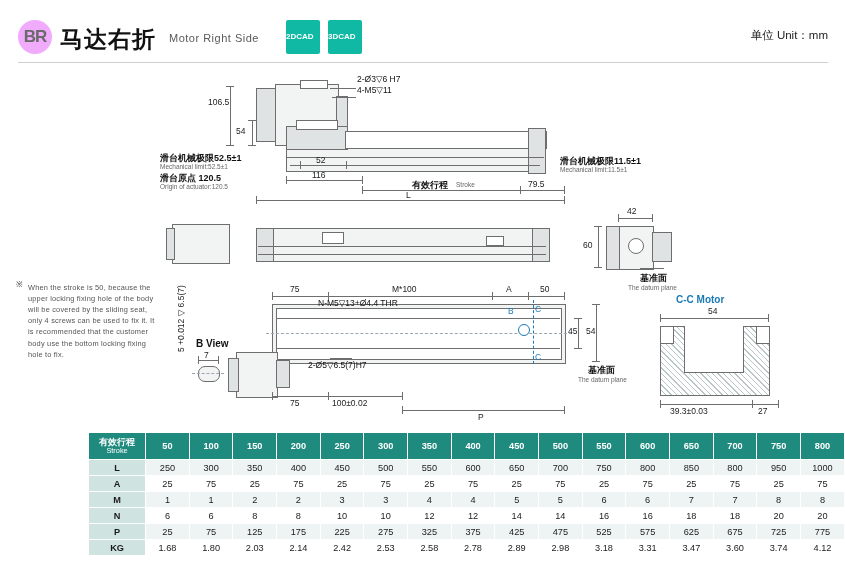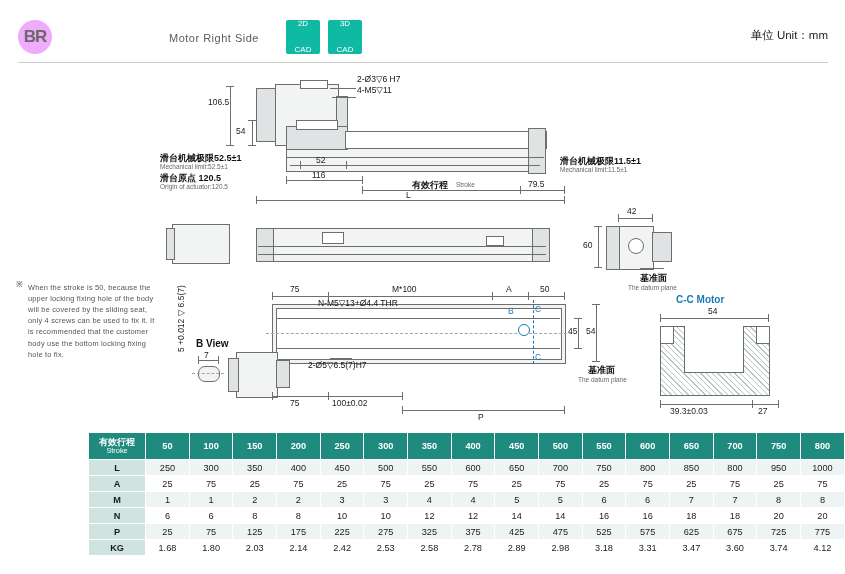--- a/index.html
+++ b/index.html
@@ -16,22 +16,22 @@
   .hdr{position:absolute;left:18px;top:18px;width:810px;height:44px;}
   .hdr-badge{
     position:absolute;left:0;top:2px;width:34px;height:34px;border-radius:50%;
     background:#f0abfc;color:#6a6a6a;font-size:17px;font-weight:bold;
     display:flex;align-items:center;justify-content:center;letter-spacing:-1px;
   }
   .hdr-cn{position:absolute;left:42px;top:6px;font-size:23px;font-weight:bold;color:#111;letter-spacing:1px;}
   .hdr-en{position:absolute;left:151px;top:14px;font-size:11px;color:#5a5a5a;letter-spacing:.5px;}
   .cad-btn{
     position:absolute;top:2px;width:34px;height:34px;background:#0fb9a4;border-radius:2px;
-    color:#fff;font-size:8px;font-weight:normal;text-align:center;line-height:1.05;
-    display:flex;flex-direction:column;align-items:center;justify-content:space-between;
+    color:#fff;font-size:8px;font-weight:bold;text-align:center;line-height:1.05;
+    display:flex;flex-direction:row;align-items:center;justify-content:flex-start;
   }
   .cad-btn span{display:block;}
   .cad-2d{left:268px;}
   .cad-3d{left:310px;}
   .unit{position:absolute;right:0;top:10px;font-size:11.5px;color:#222;}
   .hdr-rule{position:absolute;left:0;top:44px;width:810px;height:1px;background:#cfcfcf;}
 
   
   .ln{position:absolute;background:#6e6e6e;}
   .lnh{height:1px;}
@@ -74,20 +74,21 @@
   .thcn{font-size:9px;display:block;}
   .then{font-size:7.4px;display:block;font-weight:normal;}
 </style>
 </head>
 <body>
 
 <div class="page">
 
   <div class="hdr">
     <div class="hdr-badge">BR</div>
+    <div class="hdr-cn">马达右折</div>
     <div class="hdr-en">Motor Right Side</div>
 
     <div class="cad-btn cad-2d">
       <span>2D</span>
       <span>CAD</span>
     </div>
     <div class="cad-btn cad-3d">
       <span>3D</span>
       <span>CAD</span>
     </div>

